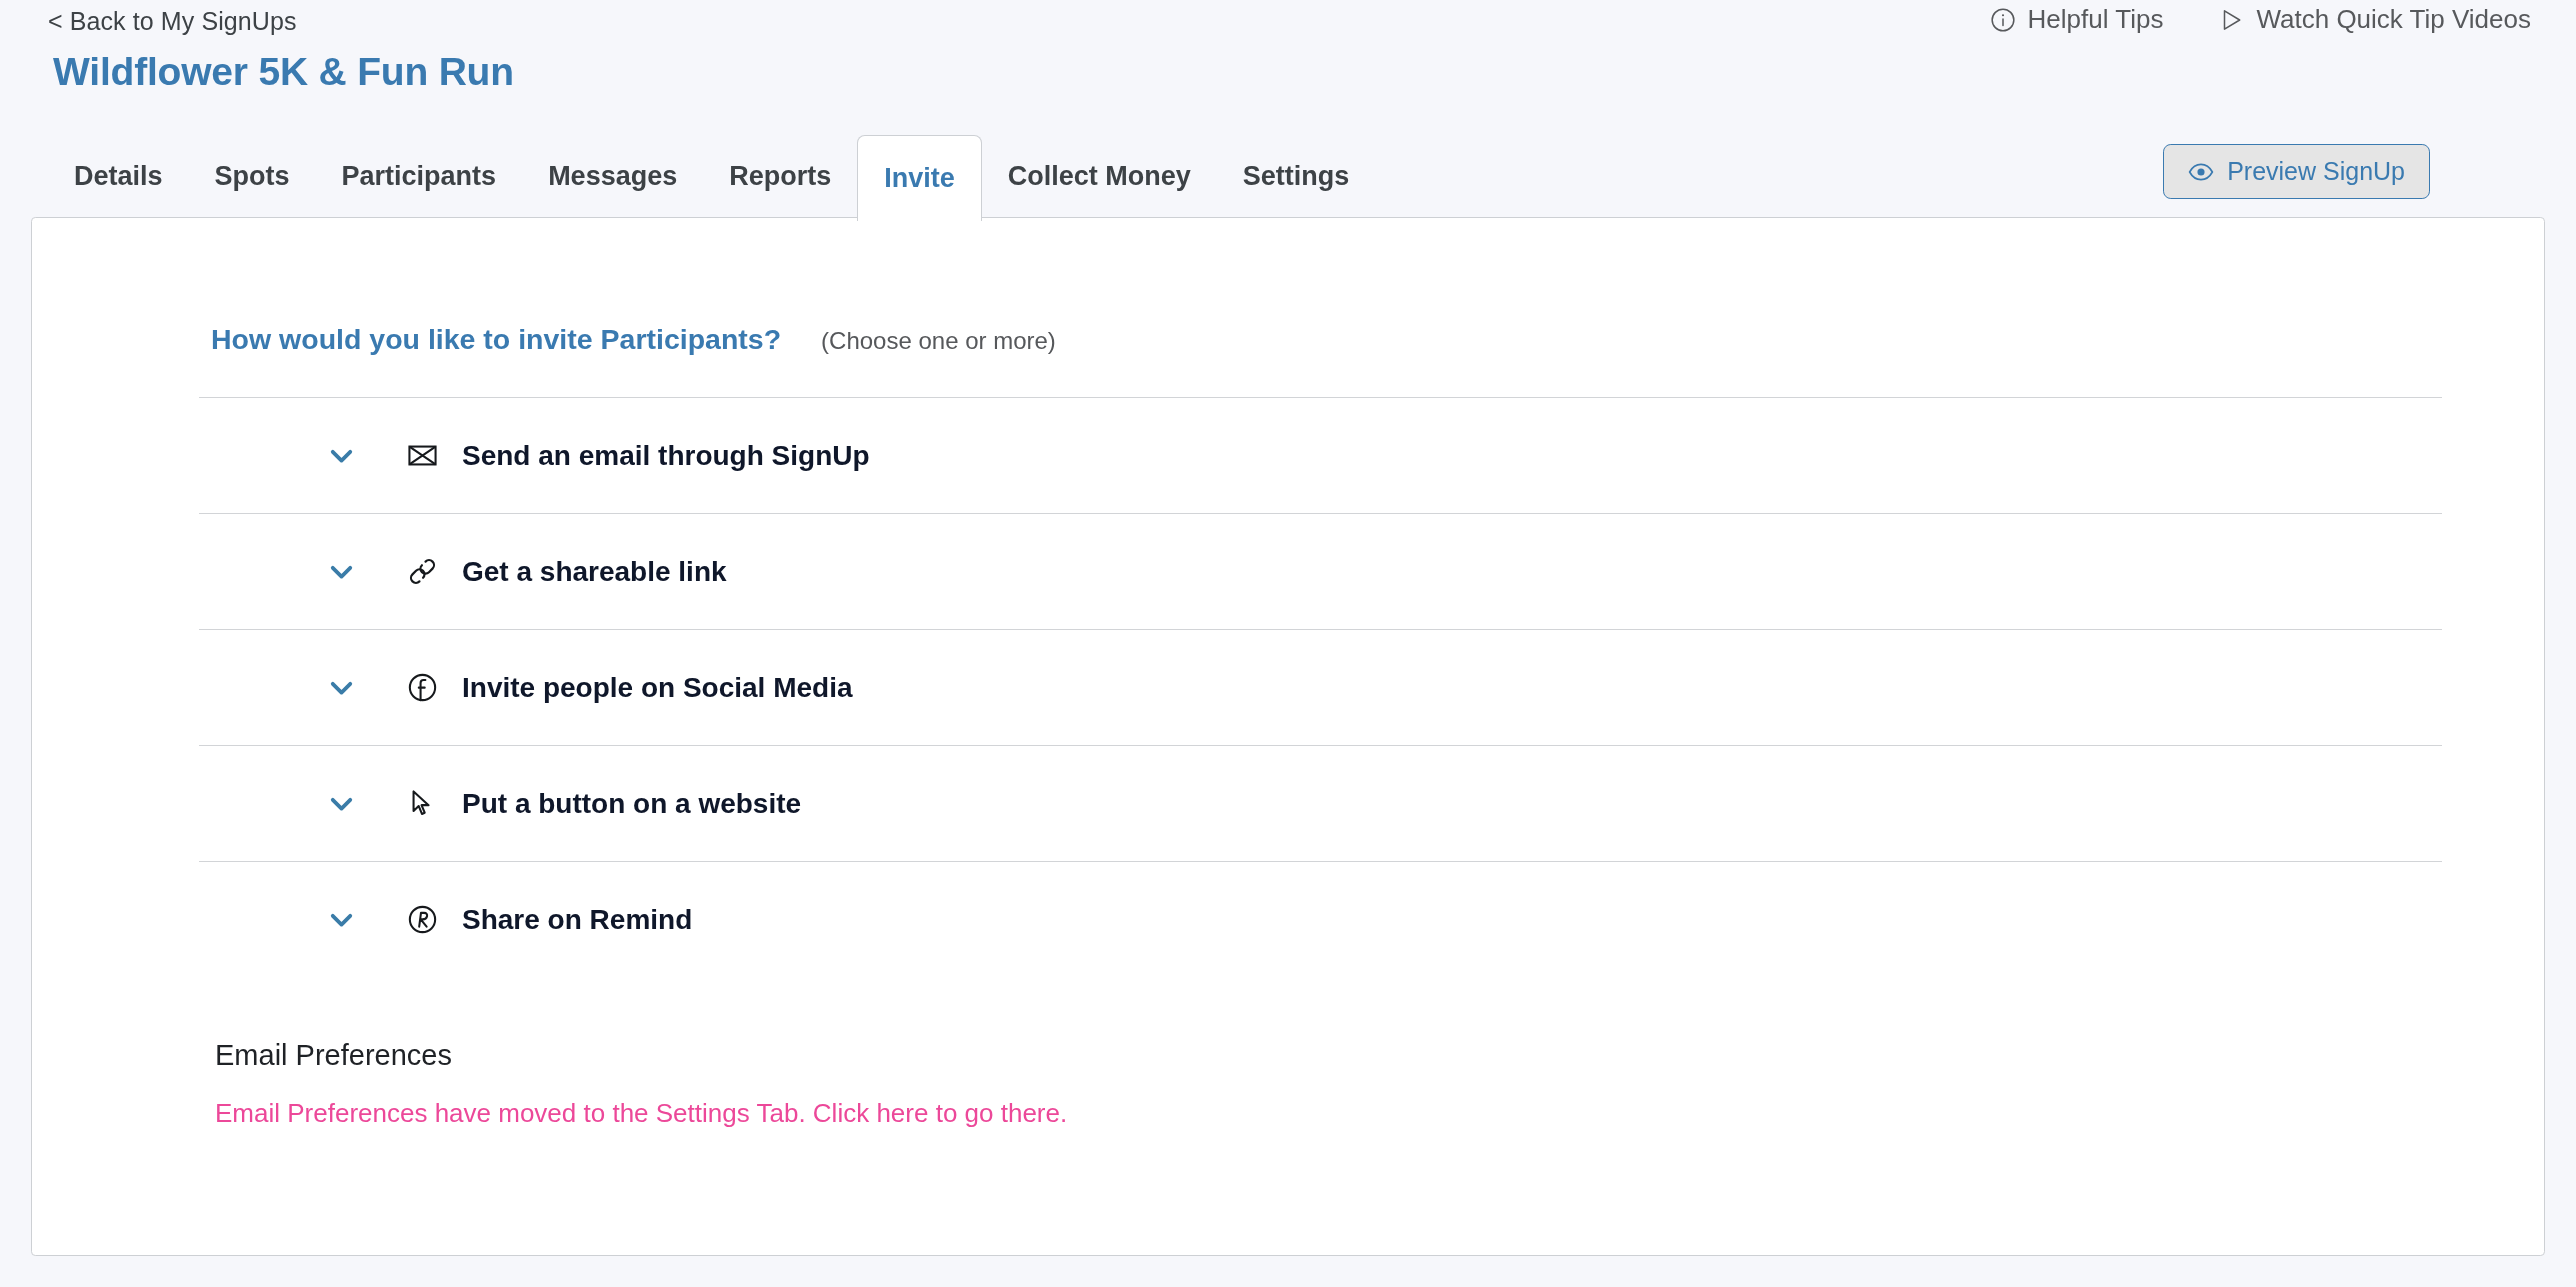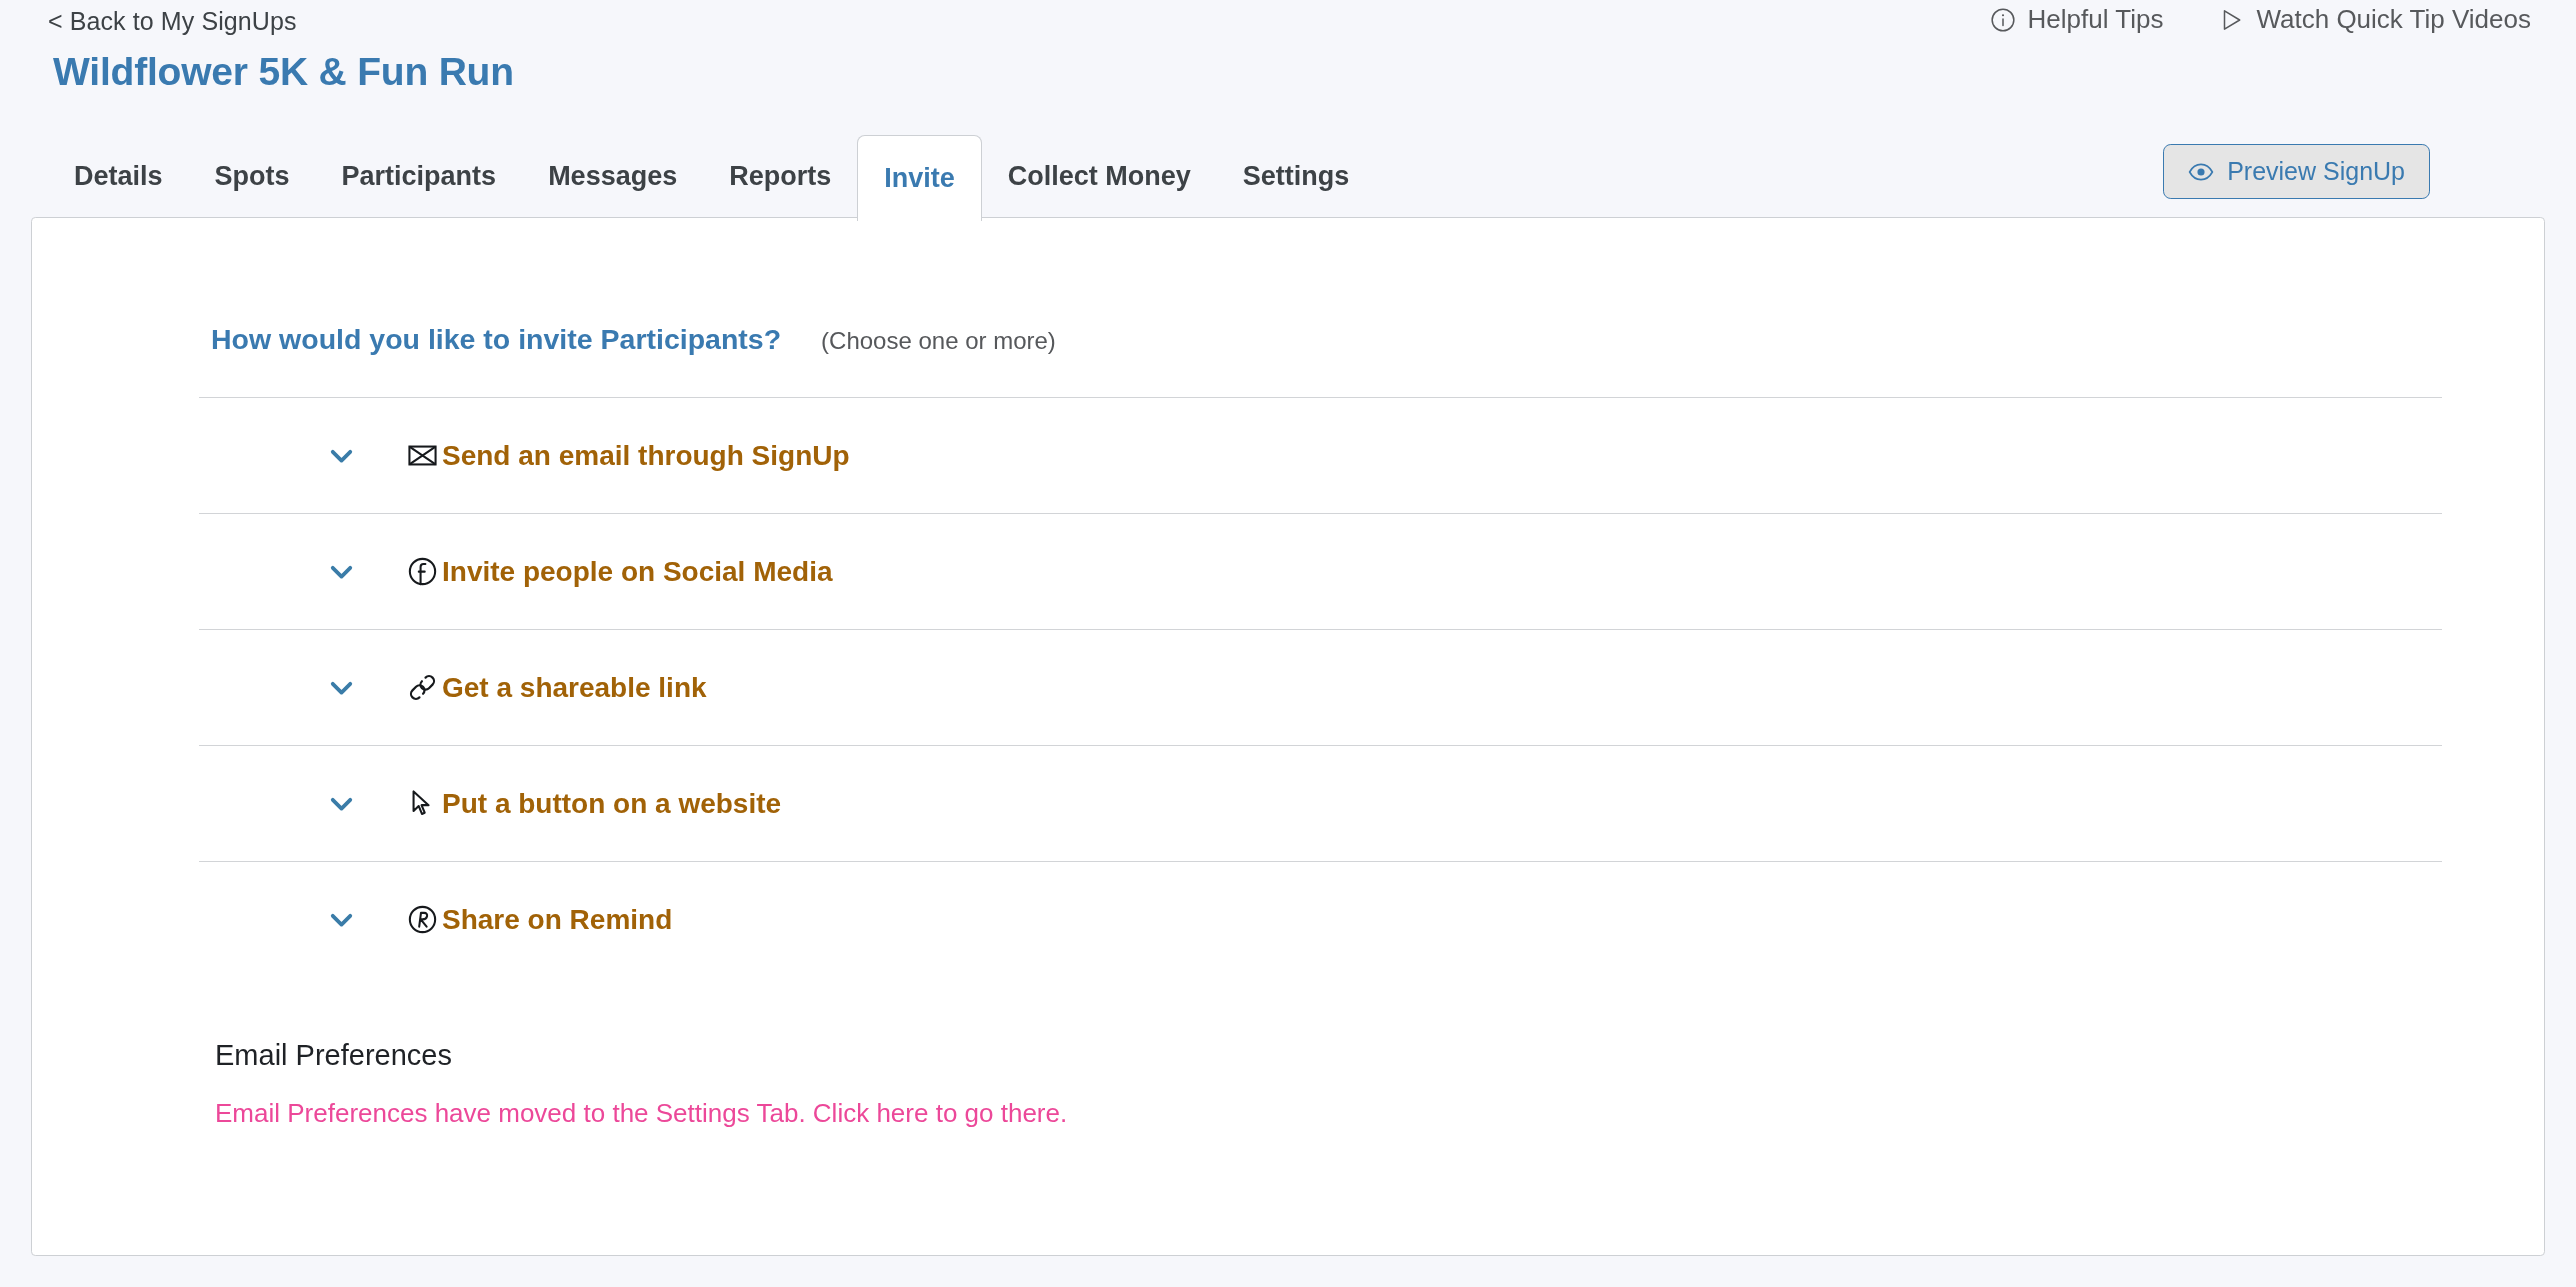--- a/index.html
+++ b/index.html
@@ -191,22 +191,22 @@
     width: 40px;
     margin-left: 36px;
     display: flex;
     align-items: center;
     justify-content: center;
     flex: none;
   }
   .acc-label {
     font-size: 28px;
     font-weight: bold;
-    color: #a16207;
-    margin-left: 0;
+    color: #0f172a;
+    margin-left: 20px;
     white-space: nowrap;
   }
 
   .email-prefs {
     position: absolute;
     left: 183px;
     top: 821px;
   }
   .ep-title {
     font-size: 29px;
@@ -304,51 +304,51 @@
       <span class="acc-label">Send an email through SignUp</span>
     </div>
 
     <div class="acc-row">
       <span class="acc-chevron">
         <svg width="35" height="35" viewBox="0 0 24 24" fill="none" stroke="#3a7ca8" stroke-width="2.6" stroke-linecap="round" stroke-linejoin="round">
           <polyline points="6,9.5 12,15.5 18,9.5"></polyline>
         </svg>
       </span>
       <span class="acc-icon">
+        <svg width="33" height="33" viewBox="0 0 24 24" fill="none" stroke="#16191c" stroke-width="1.6" stroke-linecap="round">
+          <path d="M14.2 4.8 a3.6 3.6 0 0 1 5.1 5.1 l-2.6 2.6 a3.6 3.6 0 0 1 -5.1 -5.1"></path>
+          <path d="M9.8 19.2 a3.6 3.6 0 0 1 -5.1 -5.1 l2.6 -2.6 a3.6 3.6 0 0 1 5.1 5.1"></path>
+        </svg>
+      </span>
+      <span class="acc-label">Get a shareable link</span>
+    </div>
+
+    <div class="acc-row">
+      <span class="acc-chevron">
+        <svg width="35" height="35" viewBox="0 0 24 24" fill="none" stroke="#3a7ca8" stroke-width="2.6" stroke-linecap="round" stroke-linejoin="round">
+          <polyline points="6,9.5 12,15.5 18,9.5"></polyline>
+        </svg>
+      </span>
+      <span class="acc-icon">
         <svg width="33" height="33" viewBox="0 0 24 24" fill="none" stroke="#16191c" stroke-width="1.5">
           <circle cx="12" cy="12" r="9.2"></circle>
           <path d="M14.1 6.6 h-1.4 c-1.3 0 -2.1 .9 -2.1 2.2 v12.4" stroke-linecap="round"></path>
           <line x1="9.3" y1="12.1" x2="13.6" y2="12.1" stroke-linecap="round"></line>
         </svg>
       </span>
       <span class="acc-label">Invite people on Social Media</span>
     </div>
 
     <div class="acc-row">
       <span class="acc-chevron">
         <svg width="35" height="35" viewBox="0 0 24 24" fill="none" stroke="#3a7ca8" stroke-width="2.6" stroke-linecap="round" stroke-linejoin="round">
           <polyline points="6,9.5 12,15.5 18,9.5"></polyline>
         </svg>
       </span>
       <span class="acc-icon">
-        <svg width="33" height="33" viewBox="0 0 24 24" fill="none" stroke="#16191c" stroke-width="1.6" stroke-linecap="round">
-          <path d="M14.2 4.8 a3.6 3.6 0 0 1 5.1 5.1 l-2.6 2.6 a3.6 3.6 0 0 1 -5.1 -5.1"></path>
-          <path d="M9.8 19.2 a3.6 3.6 0 0 1 -5.1 -5.1 l2.6 -2.6 a3.6 3.6 0 0 1 5.1 5.1"></path>
-        </svg>
-      </span>
-      <span class="acc-label">Get a shareable link</span>
-    </div>
-
-    <div class="acc-row">
-      <span class="acc-chevron">
-        <svg width="35" height="35" viewBox="0 0 24 24" fill="none" stroke="#3a7ca8" stroke-width="2.6" stroke-linecap="round" stroke-linejoin="round">
-          <polyline points="6,9.5 12,15.5 18,9.5"></polyline>
-        </svg>
-      </span>
-      <span class="acc-icon">
         <svg width="33" height="33" viewBox="0 0 24 24" fill="none" stroke="#16191c" stroke-width="1.5" stroke-linejoin="round">
           <path d="M5.5 3.2 L5.5 17.4 L9.2 13.8 L11.6 19.6 L13.6 18.7 L11.3 13.2 L16.4 13.2 Z"></path>
         </svg>
       </span>
       <span class="acc-label">Put a button on a website</span>
     </div>
 
     <div class="acc-row">
       <span class="acc-chevron">
         <svg width="35" height="35" viewBox="0 0 24 24" fill="none" stroke="#3a7ca8" stroke-width="2.6" stroke-linecap="round" stroke-linejoin="round">

